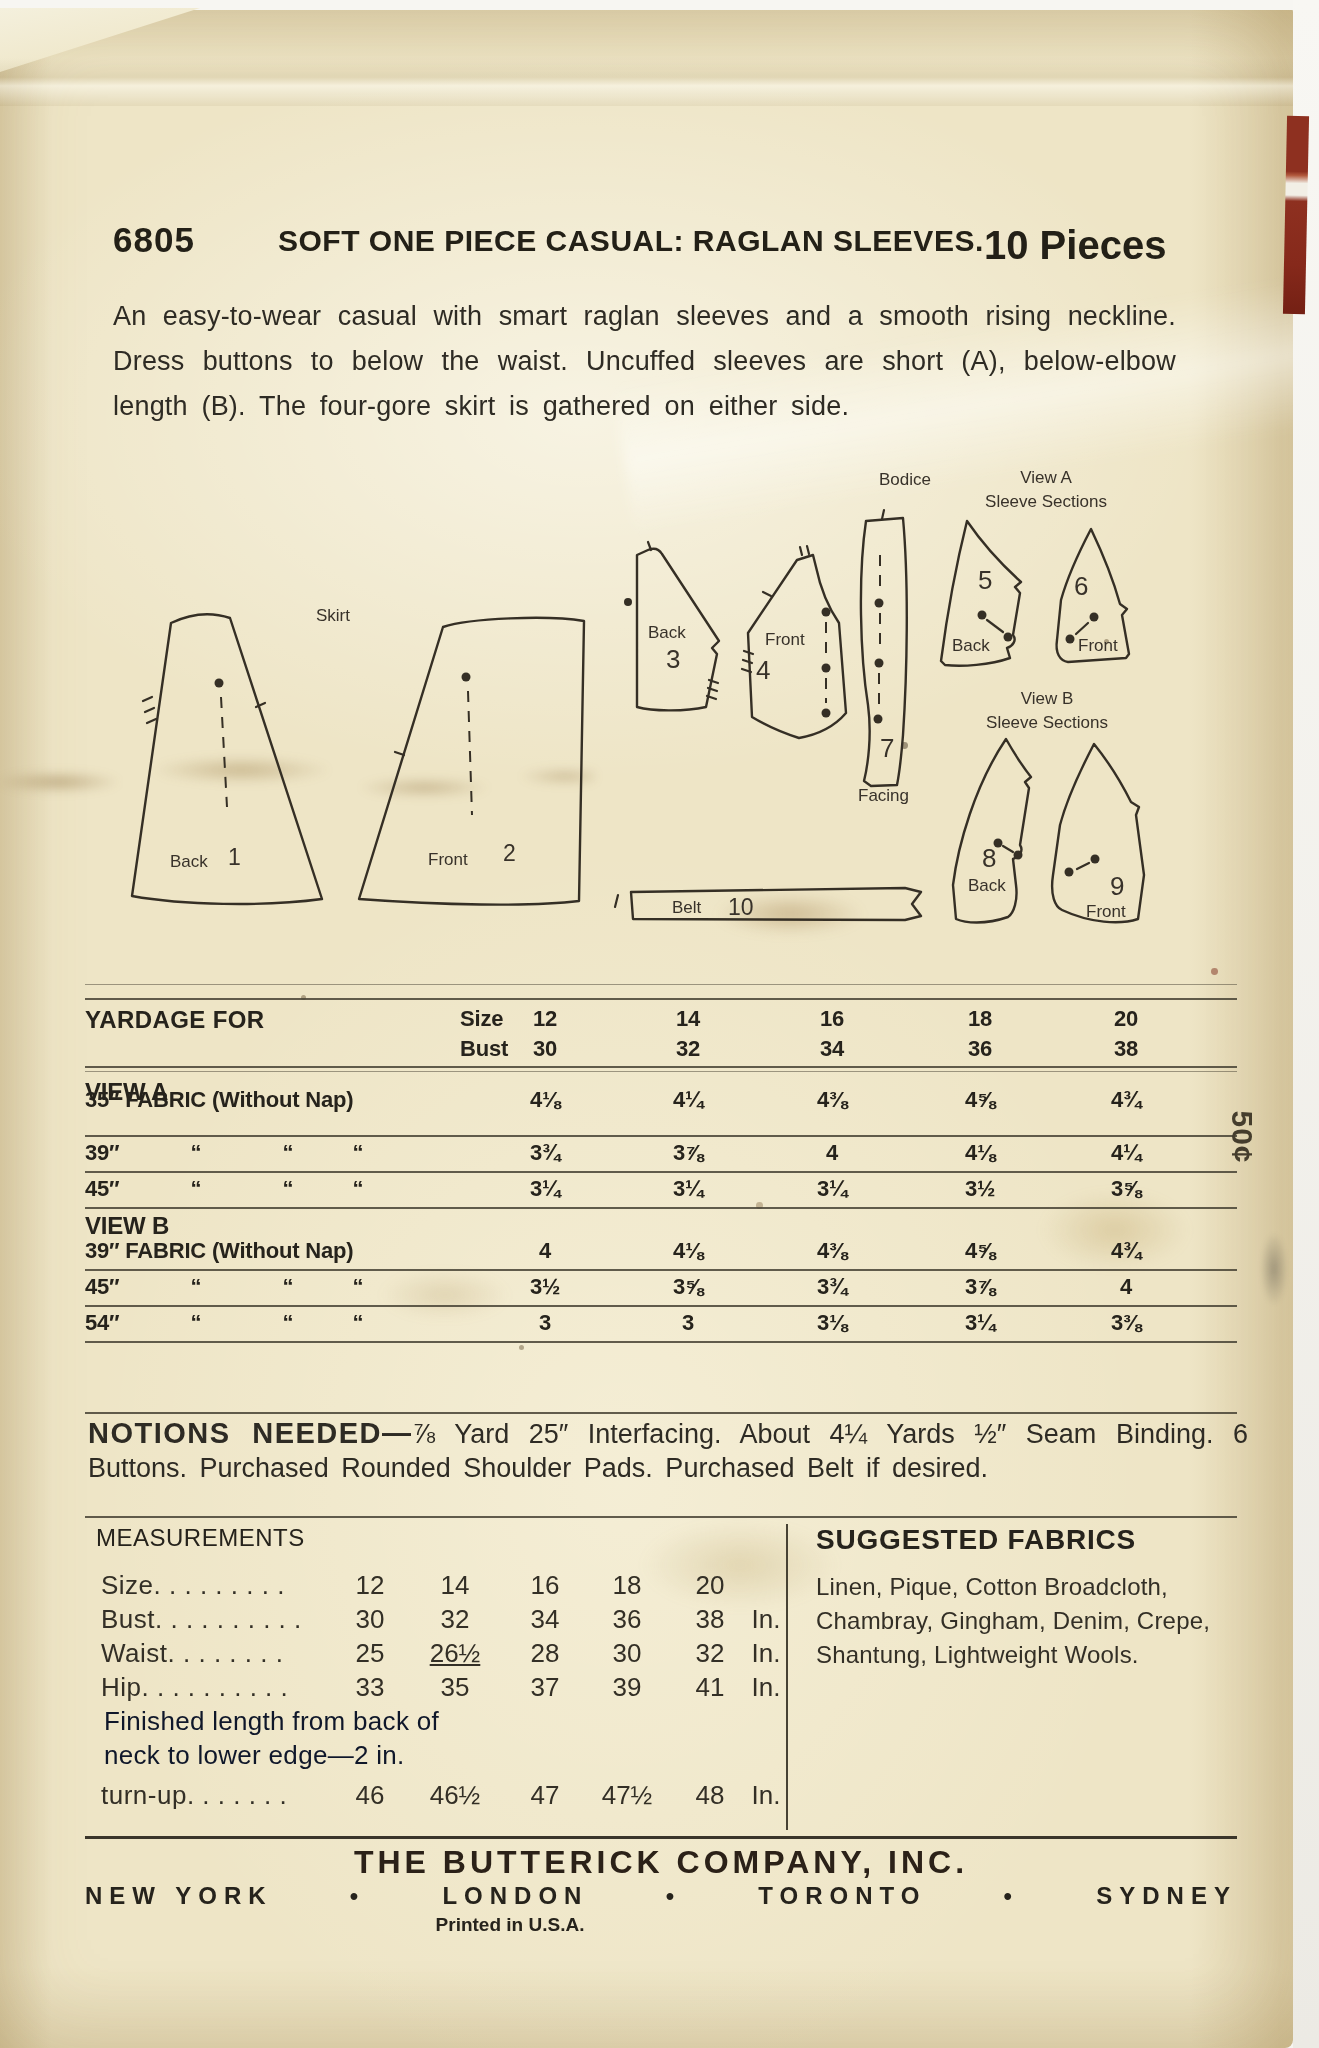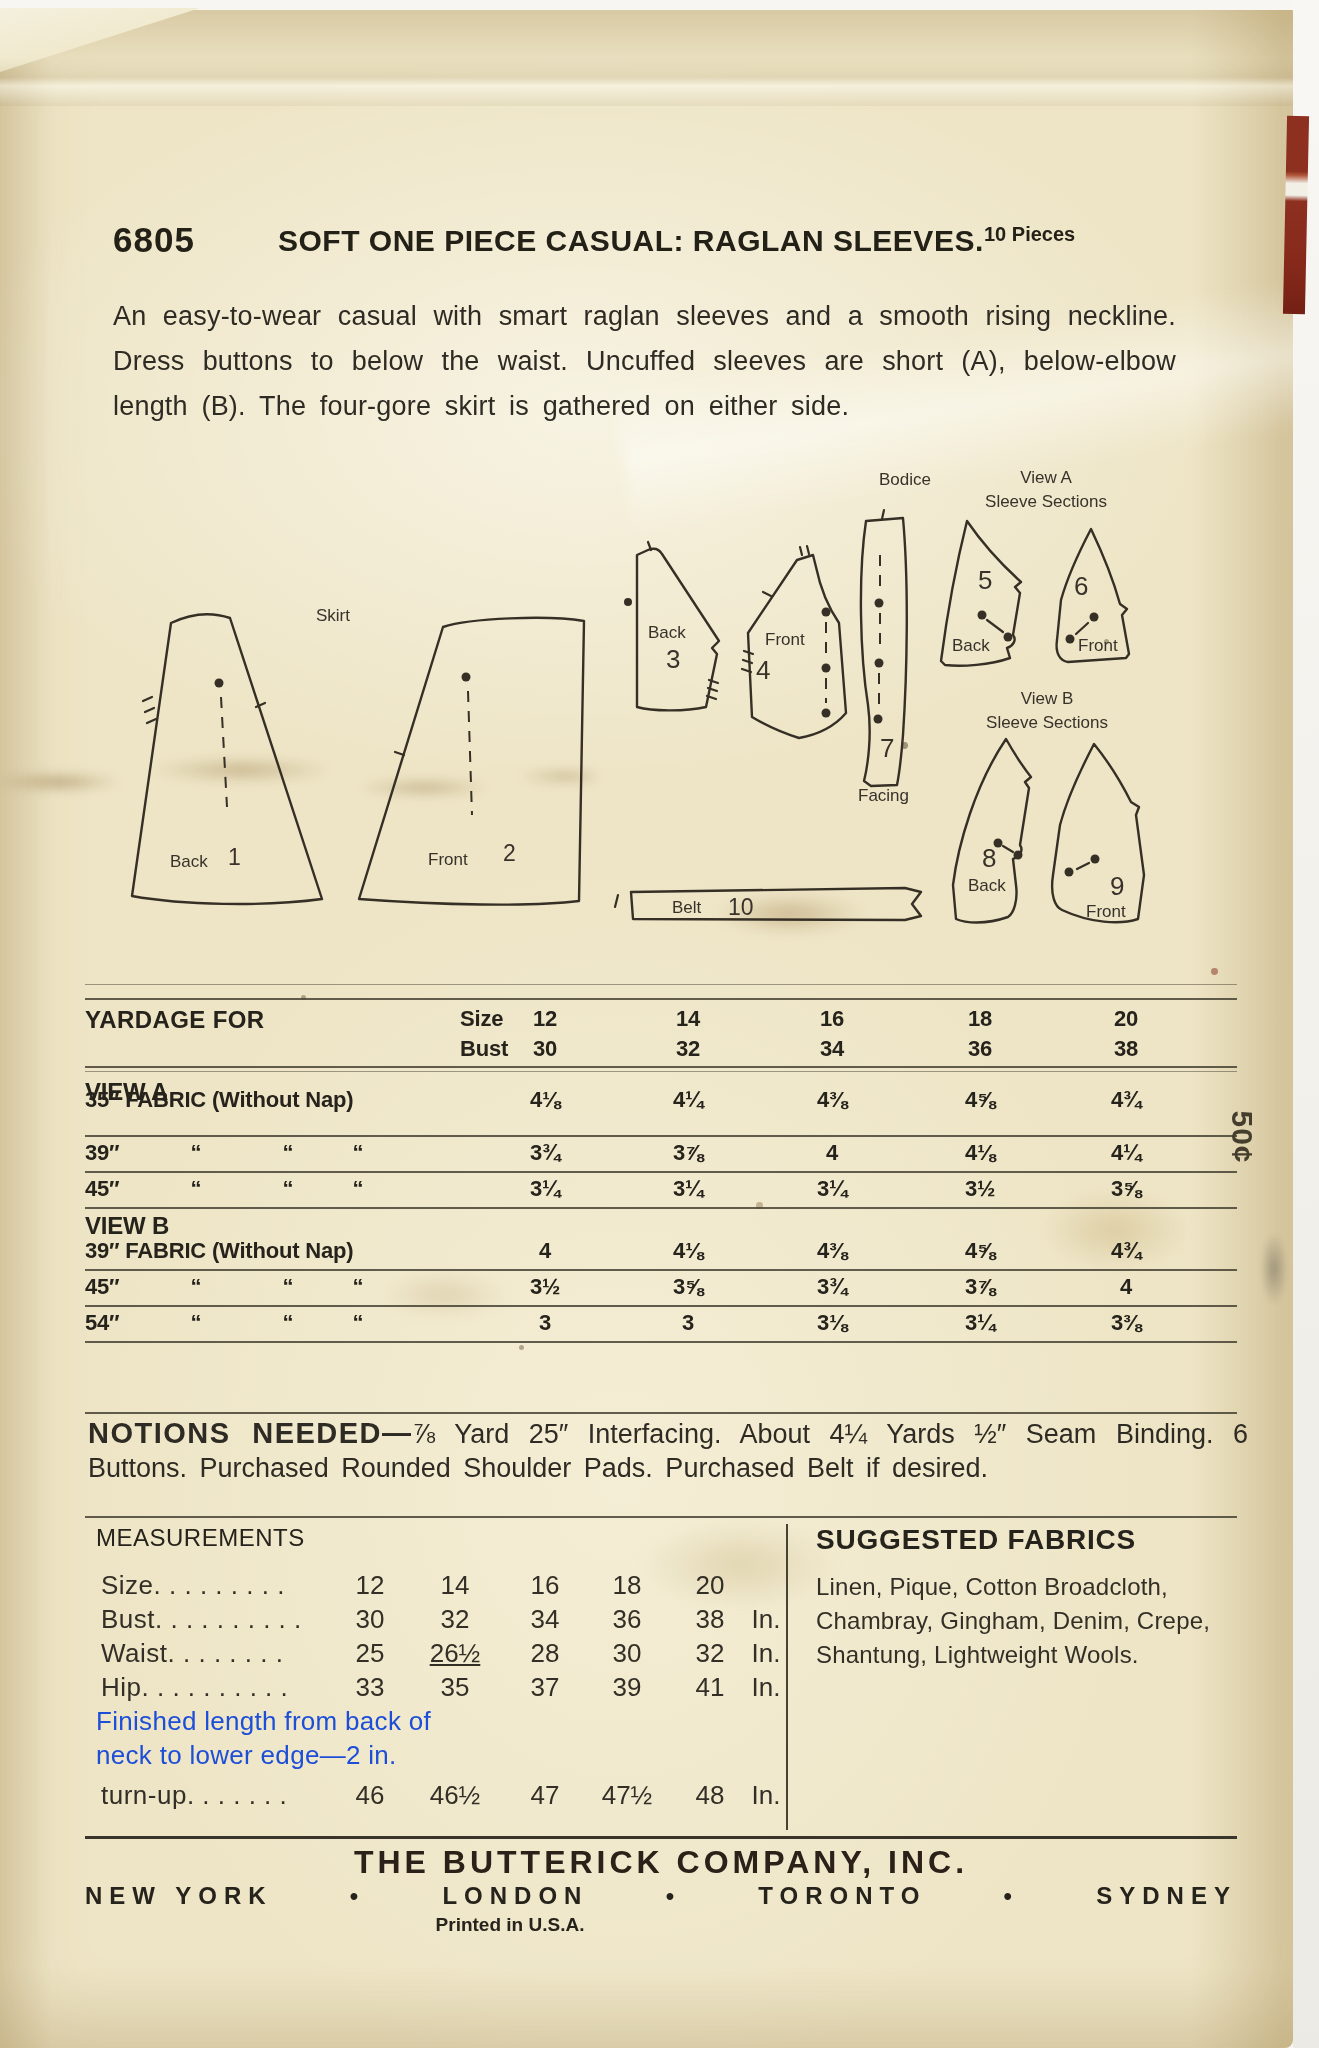--- a/index.html
+++ b/index.html
@@ -43,21 +43,21 @@
   .red-scrap{position:absolute;right:12px;top:116px;width:22px;height:198px;transform:rotate(1.2deg);
     background:linear-gradient(to bottom,#8e3020 0%,#8e3020 28%,#b2593d 30%,#f2efe6 34%,#f2efe6 40%,#8e3020 43%,#86291b 75%,#742014 100%);}
   .smudge{position:absolute;left:1260px;top:1232px;width:28px;height:74px;filter:blur(2px);
     background:radial-gradient(ellipse, rgba(95,90,78,.45), transparent 70%);}
   .price{position:absolute;left:1212px;top:1120px;width:60px;text-align:center;
     font-size:30px;font-weight:bold;color:#453d2d;transform:rotate(90deg);letter-spacing:1px;}
 
   .abs{position:absolute;}
   .hdr-number{left:113px;top:220px;font-size:35px;font-weight:bold;letter-spacing:1px;color:#232017;}
   .hdr-title{left:278px;top:224px;font-size:30px;font-weight:bold;letter-spacing:.5px;color:#232017;}
-  .hdr-pieces{left:984px;top:223px;font-size:20px;font-weight:bold;color:#232017;}
+  .hdr-pieces{left:984px;top:223px;font-size:40px;font-weight:bold;color:#232017;}
   .descr{left:113px;top:294px;width:1063px;font-size:27px;line-height:45px;word-spacing:6px;
     letter-spacing:.2px;text-align:justify;color:#2e2b24;}
 
   .diagram{left:0;top:455px;}
   .diagram text{font-family:"Liberation Sans",sans-serif;fill:#38322a;}
   .pln{fill:none;stroke:#352f25;stroke-width:2.4;stroke-linejoin:round;stroke-linecap:round;}
   .dash{fill:none;stroke:#352f25;stroke-width:2;stroke-dasharray:11 9;}
   .tick{fill:none;stroke:#352f25;stroke-width:2.2;stroke-linecap:round;}
   .dot{fill:#352f25;stroke:none;}
   .tl{font-size:17px;}
@@ -76,21 +76,21 @@
     letter-spacing:-.2px;text-align:left;color:#26231c;}
   .notions{left:88px;top:1416px;width:1160px;font-size:27px;line-height:34px;word-spacing:5px;
     text-align:justify;color:#2e2b24;}
   .notions b{font-size:29px;letter-spacing:1.5px;}
 
   .meas{left:88px;top:1524px;width:700px;height:310px;}
   .meas-title{position:absolute;left:8px;top:0;font-size:24px;font-weight:normal;letter-spacing:.5px;color:#26231c;}
   .mrow{position:absolute;left:0;width:700px;height:32px;font-size:26px;color:#332f26;}
   .mcell{position:absolute;top:0;display:inline-block;text-align:center;white-space:nowrap;}
   .mlabel{position:absolute;left:13px;top:0;letter-spacing:.5px;white-space:nowrap;}
-  .mnote{position:absolute;left:8px;width:560px;font-size:26px;color:#1d4ed8;letter-spacing:.3px;white-space:nowrap;}
+  .mnote{position:absolute;left:16px;width:560px;font-size:26px;color:#0f172a;letter-spacing:.3px;white-space:nowrap;}
   .vdivider{left:786px;top:1524px;width:2px;height:306px;background:#474234;}
   .fabrics{left:816px;top:1524px;width:428px;}
   .fab-title{font-size:28px;font-weight:bold;letter-spacing:.8px;color:#26231c;}
   .fab-body{margin-top:14px;font-size:24px;line-height:34px;color:#332f26;letter-spacing:.2px;}
 
   .frule{left:85px;top:1836px;width:1152px;height:3px;background:#3a352a;}
   .company{left:85px;top:1844px;width:1152px;text-align:center;font-size:32px;font-weight:bold;
     letter-spacing:4px;color:#2b2118;}
   .cities{left:85px;top:1882px;width:1152px;display:flex;justify-content:space-between;
     font-size:24px;font-weight:bold;letter-spacing:7px;color:#26231c;}

